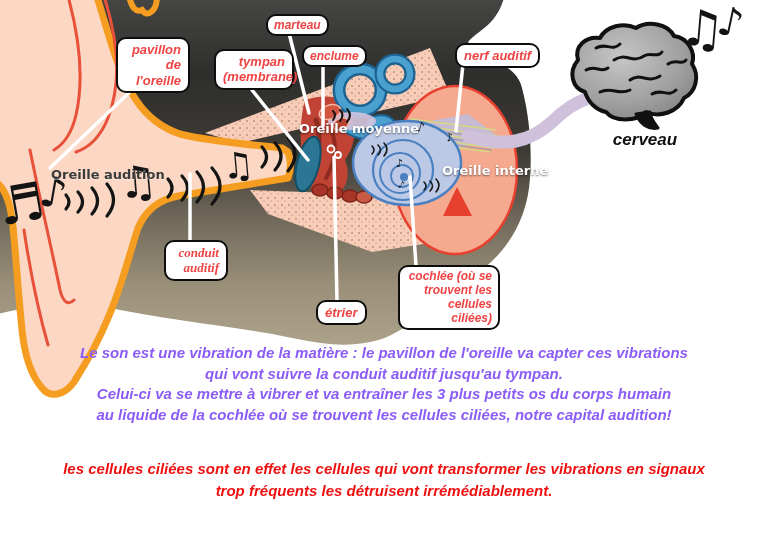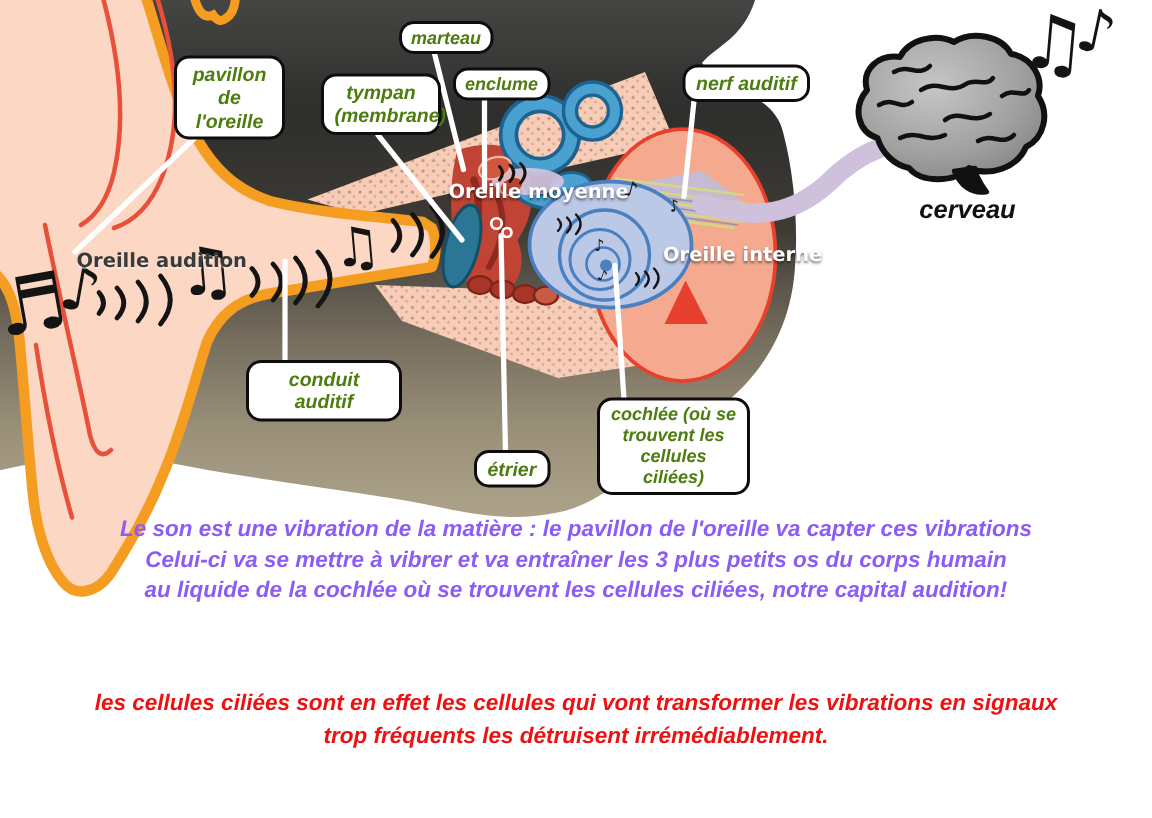--- a/index.html
+++ b/index.html
@@ -1,21 +1,21 @@
 <!DOCTYPE html>
 <html><head>
 <meta charset="utf-8">
 <style>
   html,body{margin:0;padding:0;background:#fff;}
   #stage{position:relative;width:768px;height:545px;background:#ffffff;overflow:hidden;
          font-family:"Liberation Sans",sans-serif;}
   #stage svg{position:absolute;left:0;top:0;}
   .callout{position:absolute;background:#ffffff;border:2.5px solid #0d0d0d;border-radius:10px;
-           font:bold italic 13px/1.18 "Liberation Sans",sans-serif;color:#4d7c0f;
-           text-align:center;padding:3px 7px;white-space:pre-line;box-sizing:border-box;z-index:6;}
+           font:bold italic 13px/1.18 "Liberation Sans",sans-serif;color:#ef4444;
+           text-align:right;padding:3px 7px;white-space:pre-line;box-sizing:border-box;z-index:6;}
   .callout.small{font-size:12px;padding:2px 6px;}
   .region{position:absolute;font:bold 13px "DejaVu Sans",sans-serif;z-index:5;white-space:nowrap;margin-left:16px;}
   .region.light{color:#ffffff;text-shadow:0 1px 2px rgba(0,0,0,.55);}
   .region.dark{color:#3a3a3a;text-shadow:0 1px 0 rgba(255,255,255,.45);}
   .brain-caption{position:absolute;left:585px;top:130px;width:120px;text-align:center;
            font:bold italic 17px "Liberation Sans",sans-serif;color:#111;z-index:5;}
   .note{position:absolute;color:#141414;font-family:"DejaVu Sans",sans-serif;line-height:1;z-index:4;}
   .textblock{position:absolute;left:0;right:0;text-align:center;z-index:7;}
   .textblock.intro{top:343px;font:bold italic 15px/20.5px "Liberation Sans",sans-serif;color:#8b5cf6;}
   .textblock.warning{top:458px;font:bold italic 15px/21.5px "Liberation Sans",sans-serif;color:#ee1111;}
@@ -209,34 +209,35 @@
   <span class="note" style="left:396px;top:158px;font-size:11px;">♪</span>
   <span class="note" style="left:398px;top:180px;font-size:10px;transform:rotate(20deg);">♪</span>
 
   <div class="callout" style="left:116px;top:37px;width:74px;">pavillon
 de l'oreille</div>
   <div class="callout" style="left:214px;top:49px;width:80px;">tympan
 (membrane)</div>
   <div class="callout small" style="left:266px;top:14px;">marteau</div>
   <div class="callout small" style="left:302px;top:45px;">enclume</div>
   <div class="callout" style="left:455px;top:43px;">nerf auditif</div>
-  <div class="callout" style="left:164px;top:240px;width:104px;">conduit
+  <div class="callout" style="left:164px;top:240px;width:64px;font-family:Liberation Serif, serif;">conduit
 auditif</div>
   <div class="callout" style="left:316px;top:300px;">étrier</div>
   <div class="callout small" style="left:398px;top:265px;width:102px;">cochlée (où se
 trouvent les
 cellules ciliées)</div>
 
   <div class="region dark" style="left:35px;top:167px;">Oreille audition</div>
   <div class="region light" style="left:283px;top:121px;">Oreille moyenne</div>
   <div class="region light" style="left:426px;top:163px;">Oreille interne</div>
   <div class="brain-caption">cerveau</div>
 
   <div class="textblock intro">
     <div>Le son est une vibration de la matière : le pavillon de l'oreille va capter ces vibrations</div>
+    <div>qui vont suivre la conduit auditif jusqu'au tympan.</div>
     <div>Celui-ci va se mettre à vibrer et va entraîner les 3 plus petits os du corps humain</div>
     <div>au liquide de la cochlée où se trouvent les cellules ciliées, notre capital audition!</div>
   </div>
   <div class="textblock warning">
     <div>les cellules ciliées sont en effet les cellules qui vont transformer les vibrations en signaux</div>
     <div>trop fréquents les détruisent irrémédiablement.</div>
   </div>
 
 </div>
 

